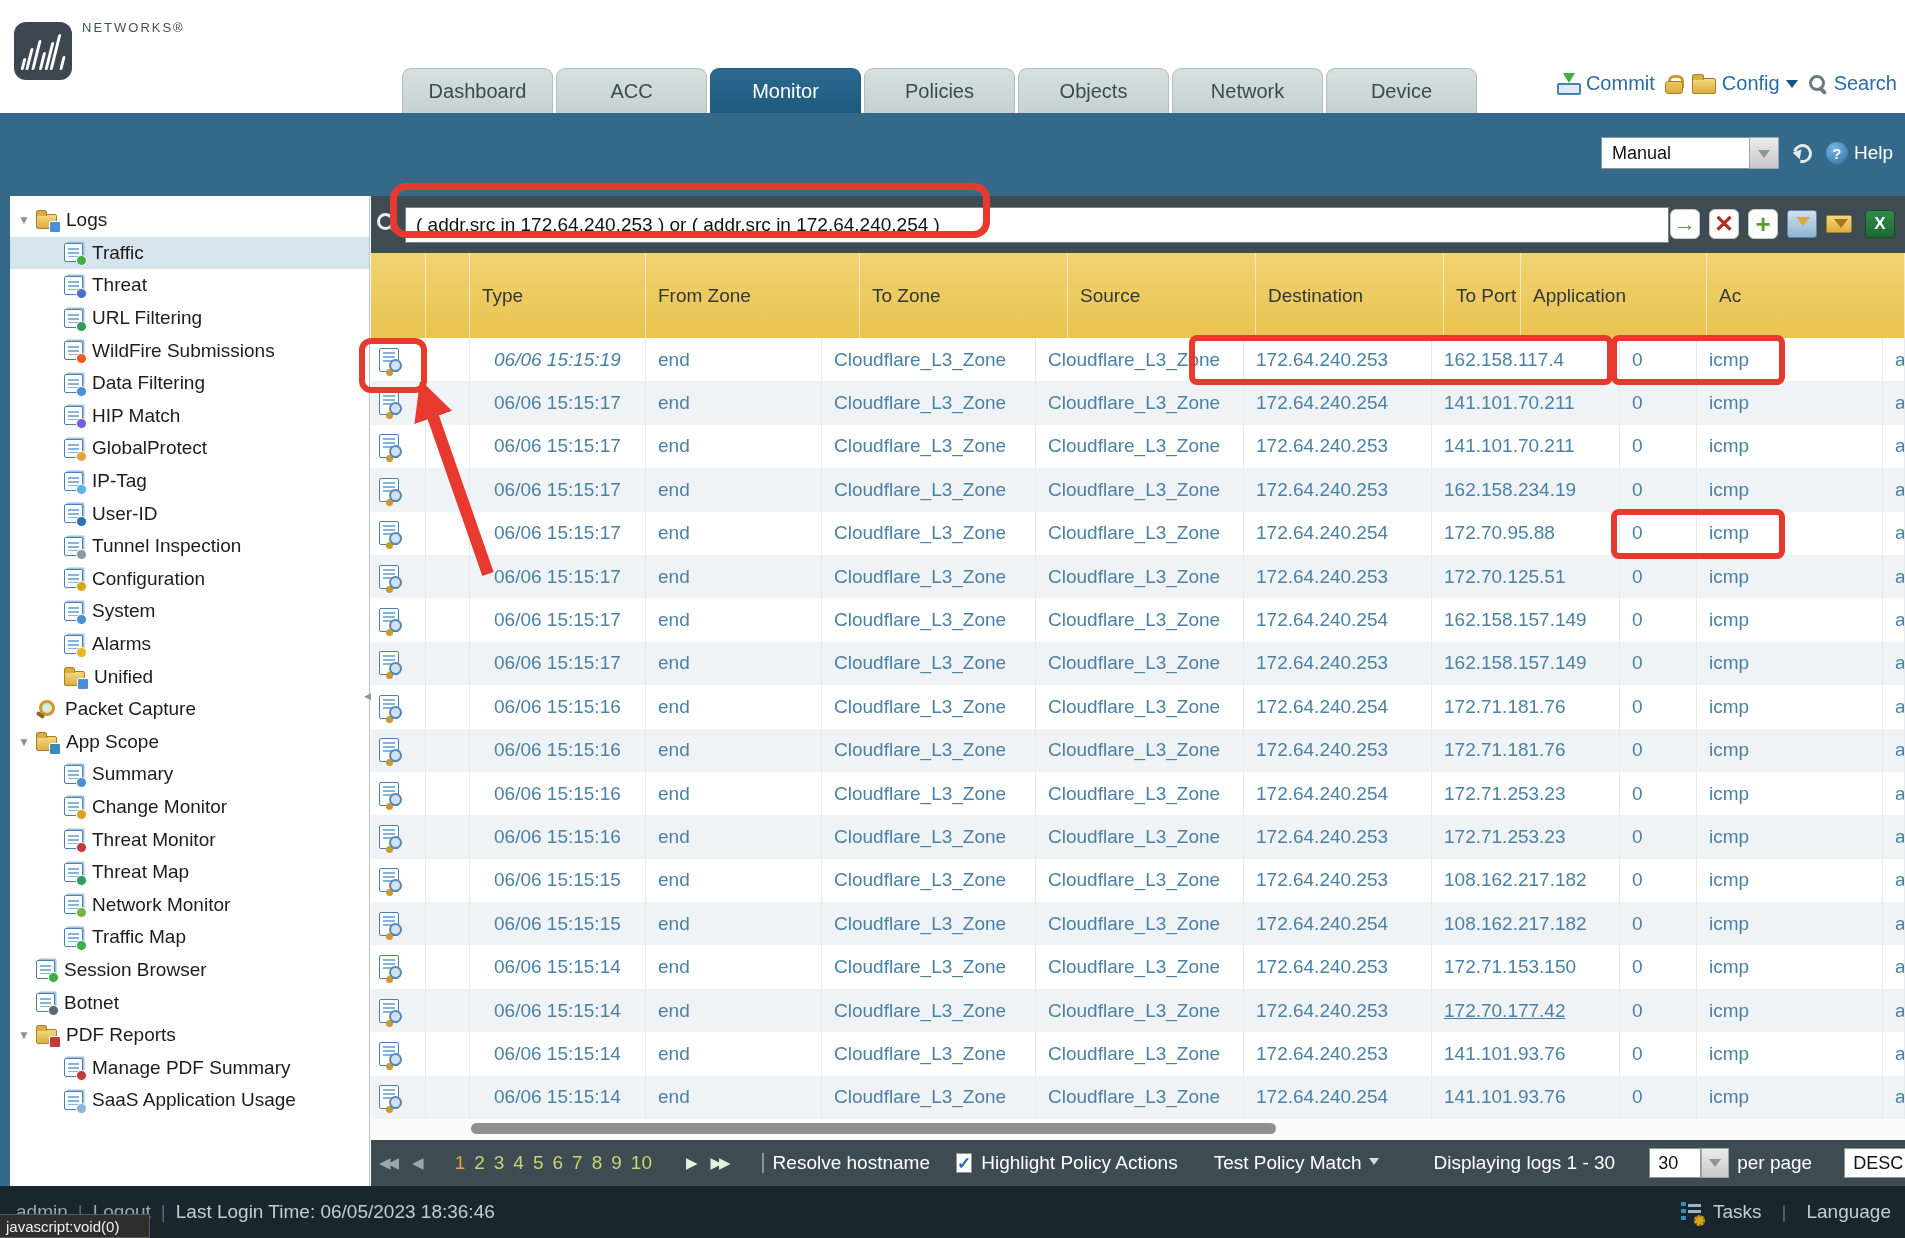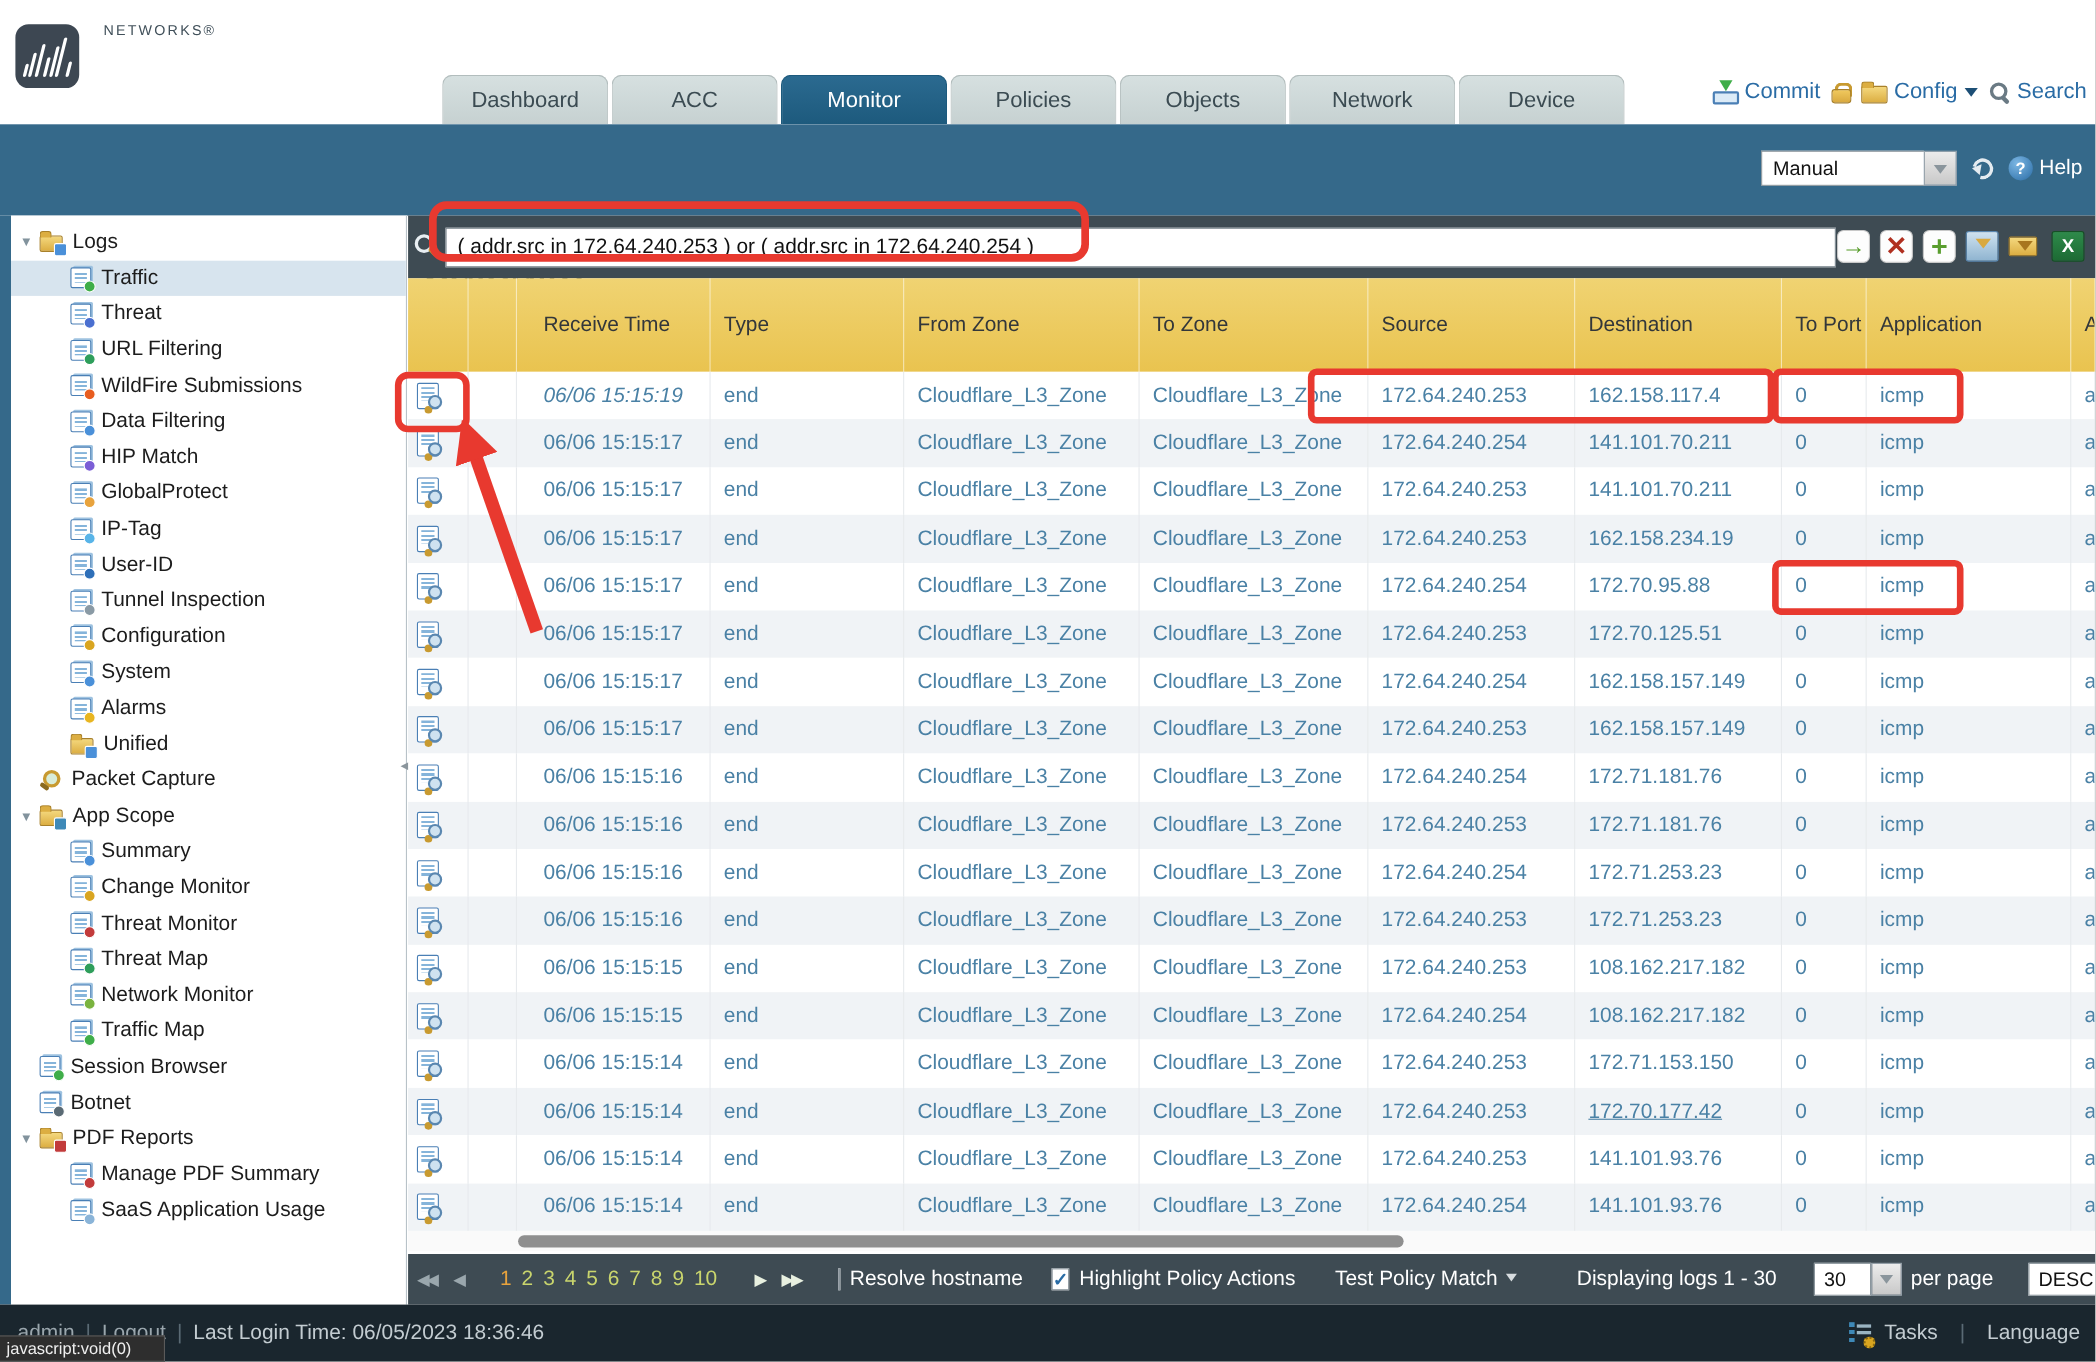--- a/index.html
+++ b/index.html
@@ -1,21 +1,21 @@
 <!DOCTYPE html>
 <html><head>
 <meta charset="utf-8">
 <style>
   * { margin:0; padding:0; box-sizing:border-box; }
   body { font-family:"Liberation Sans", sans-serif; background:#777; }
   .app { position:relative; width:1905px; height:1238px; background:#fff; overflow:hidden; font-family:"Liberation Sans",sans-serif; }
 
   
   .topbar { position:absolute; left:0; top:0; width:100%; height:113px; background:#fff; }
-  .logo { position:absolute; left:14px; top:22px; display:flex; align-items:flex-start;gap:12px; }
+  .logo { position:absolute; left:14px; top:22px; display:flex; align-items:flex-start; }
   .logo-mark { width:58px; height:58px; background:#3d4752; border-radius:12px; display:flex; align-items:flex-end; justify-content:center; gap:3px; padding:10px 8px; }
   .logo-mark i { display:block; width:4px; background:#fff; border-radius:2px; transform:skewX(-14deg); }
   .logo-text { margin-left:10px; }
   .logo-text .main { font-size:44px; color:#41505a; letter-spacing:-1px; line-height:50px; }
   .logo-text .sub { font-size:13px; color:#41505a; letter-spacing:2px; text-align:right; margin-top:-2px; }
 
   .tabs { position:absolute; left:402px; bottom:0; display:flex; gap:3px; }
   .tab { width:151px; height:45px; display:flex; align-items:center; justify-content:center;
          background:linear-gradient(#d6e0e0,#c6d1d1); border:1px solid #b2bdbd; border-bottom:none;
          border-radius:9px 9px 0 0; font-size:20px; color:#3b4b52; cursor:pointer; }
@@ -439,21 +439,20 @@
         <span class="fico loadf">
             <span class="base"></span>
             <span class="funnel"></span>
           </span>
         <span class="fico excel">X</span>
       </div>
     </div>
     <div class="tblhead">
         <div class="th" style="width: 55px;"></div>
         <div class="th" style="width: 44px;"></div>
-        <div class="th" style="width: 176px; padding-left: 24px;">Receive Time</div>
         <div class="th" style="width: 176px;">Type</div>
         <div class="th" style="width: 214px;">From Zone</div>
         <div class="th" style="width: 208px;">To Zone</div>
         <div class="th" style="width: 188px;">Source</div>
         <div class="th" style="width: 188px;">Destination</div>
         <div class="th" style="width: 77px;">To Port</div>
         <div class="th" style="width: 186px;">Application</div>
         <div class="th" style="width: 60px; flex: 1 1 0%;">Ac</div>
       </div>
     <div class="rows">

